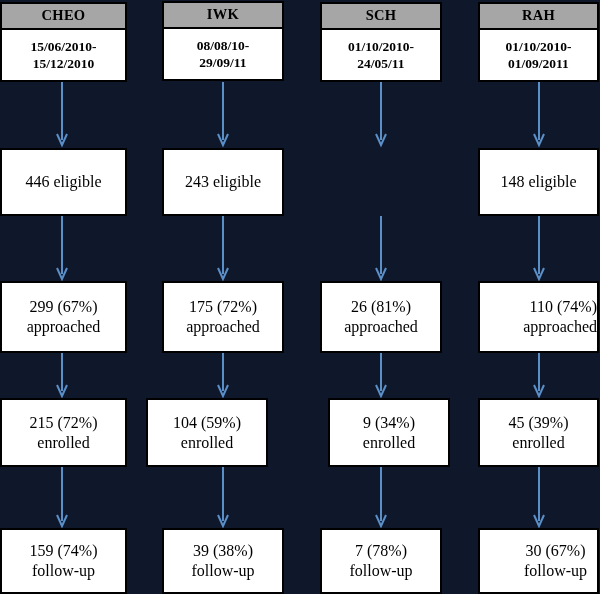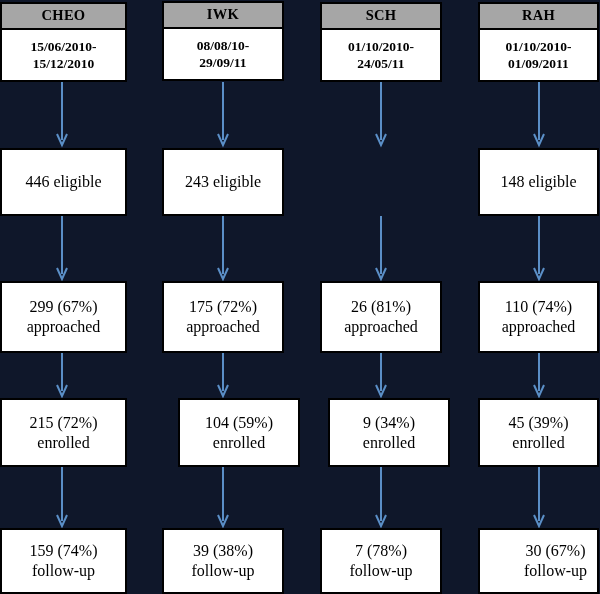--- a/index.html
+++ b/index.html
@@ -176,21 +176,21 @@
     <span class="line">approached</span>
   </div>
 
   <div class="connector" style="left:216px; top:353px; width:14px; height:46px;">
     <svg width="14" height="46" viewBox="0 0 14 46">
       <line x1="7" y1="0" x2="7" y2="38" stroke="#5b8fc7" stroke-width="2"></line>
       <polyline points="2,32 7,43 12,32" fill="none" stroke="#5b8fc7" stroke-width="2"></polyline>
     </svg>
   </div>
 
-  <div class="node stage-node" style="left:178px; top:398px; width:122px; height:69px;">
+  <div class="node stage-node" style="left:146px; top:398px; width:122px; height:69px;">
     <span class="line">104 (59%)</span>
     <span class="line">enrolled</span>
   </div>
 
   <div class="connector" style="left:216px; top:467px; width:14px; height:62px;">
     <svg width="14" height="62" viewBox="0 0 14 62">
       <line x1="7" y1="0" x2="7" y2="54" stroke="#5b8fc7" stroke-width="2"></line>
       <polyline points="2,48 7,59 12,48" fill="none" stroke="#5b8fc7" stroke-width="2"></polyline>
     </svg>
   </div>
@@ -271,21 +271,21 @@
     <span class="line">148 eligible</span>
   </div>
 
   <div class="connector" style="left:532px; top:216px; width:14px; height:66px;">
     <svg width="14" height="66" viewBox="0 0 14 66">
       <line x1="7" y1="0" x2="7" y2="58" stroke="#5b8fc7" stroke-width="2"></line>
       <polyline points="2,52 7,63 12,52" fill="none" stroke="#5b8fc7" stroke-width="2"></polyline>
     </svg>
   </div>
 
-  <div class="node stage-node" style="left:478px; top:281px; width:121px; height:72px;">
+  <div class="node stage-node" style="left:478px; top:281px; width:121px; height:72px;align-items:flex-end;">
     <span class="line">110 (74%)</span>
     <span class="line">approached</span>
   </div>
 
   <div class="connector" style="left:532px; top:353px; width:14px; height:46px;">
     <svg width="14" height="46" viewBox="0 0 14 46">
       <line x1="7" y1="0" x2="7" y2="38" stroke="#5b8fc7" stroke-width="2"></line>
       <polyline points="2,32 7,43 12,32" fill="none" stroke="#5b8fc7" stroke-width="2"></polyline>
     </svg>
   </div>

